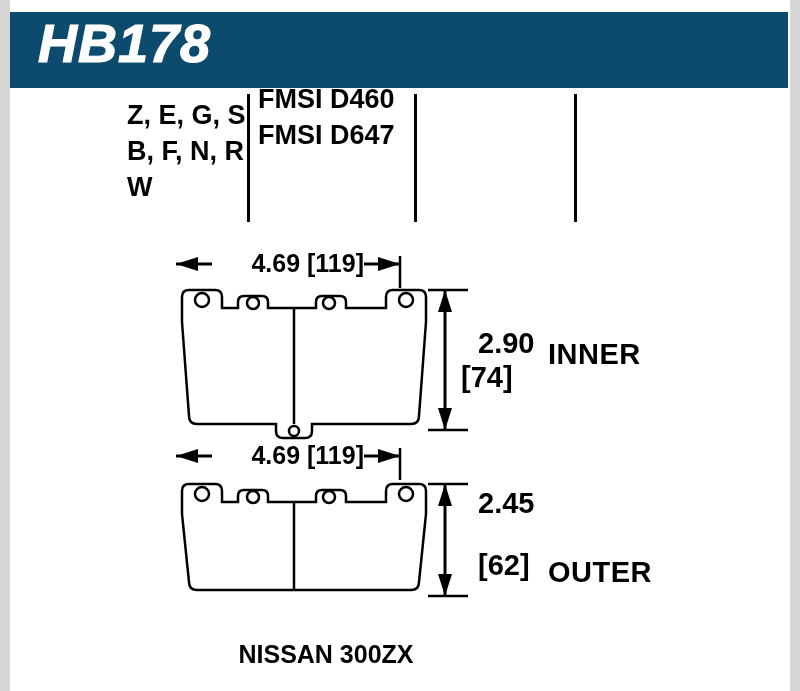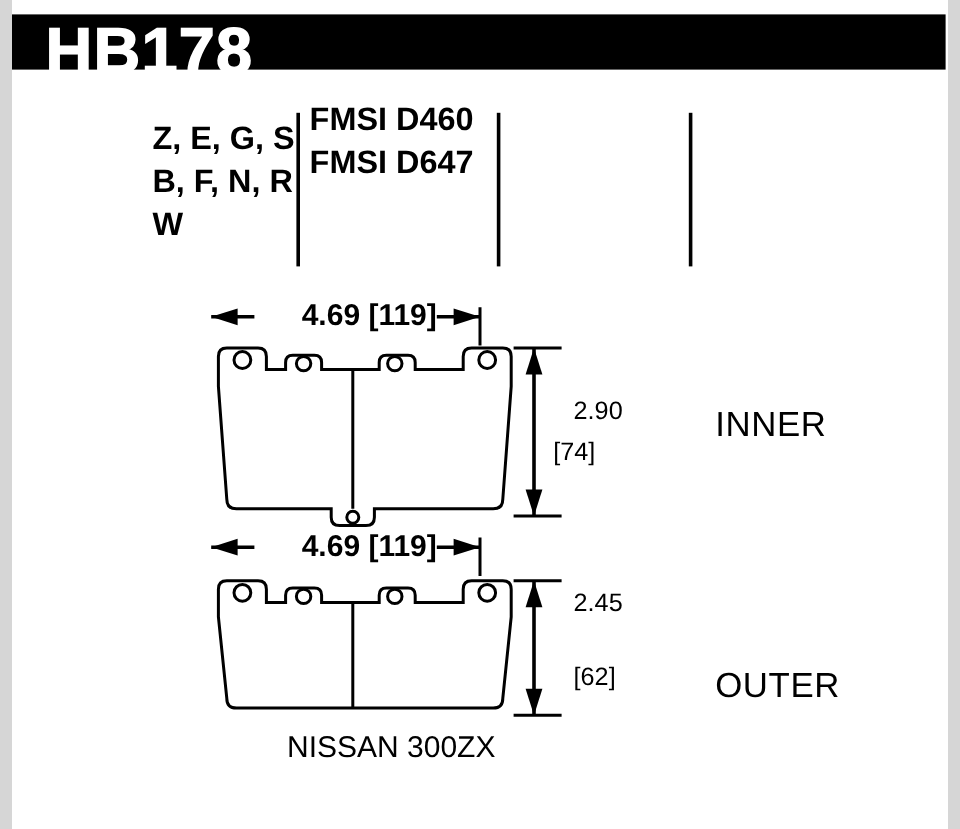--- a/index.html
+++ b/index.html
@@ -13,22 +13,23 @@
     overflow: hidden;
   }
   .edge {
     position: absolute; top: 0; bottom: 0; width: 10px;
     background: #d6d6d6;
   }
   .edge.left { left: 0; }
   .edge.right { right: 0; }
 
   .banner {
-    position: absolute; left: 10px; top: 12px; width: 778px; height: 46px;
-    background: #000000;
+    position: absolute; left: 10px; top: 12px; width: 778px; height: 76px;
+    background: #0c4a6e;
+    font-style: italic;
   }
   .banner .pn {
     display: block;
     padding-left: 28px;
     line-height: 62px;
     font-size: 54px;
     font-weight: bold;
     letter-spacing: 1px;
     color: #fff;
     -webkit-text-stroke: 1.2px #fff;
@@ -54,37 +55,36 @@
     width: 152px;
     text-align: right;
     font-size: 25px;
     font-weight: bold;
     line-height: 28px;
     background: #ffffff;
     white-space: nowrap;
   }
   .h-label {
     position: absolute;
-    font-size: 21px;
-    font-weight: normal;
+    font-size: 29px;
+    font-weight: bold;
     line-height: 30px;
     white-space: nowrap;
   }
   .pos-label {
     position: absolute;
     font-size: 29px;
-    font-weight: normal;
+    font-weight: bold;
     letter-spacing: 0.5px;
     white-space: nowrap;
-    margin-left: 48px;
   }
   .vehicle {
-    position: absolute; left: 0; top: 609px; width: 652px;
+    position: absolute; left: 0; top: 640px; width: 652px;
     text-align: center;
-    font-size: 25px; font-weight: normal;
+    font-size: 25px; font-weight: bold;
     white-space: nowrap;
   }
   svg .ln   { stroke: #000; fill: none; }
   svg .fill { fill: #000; stroke: none; }
 </style>
 </head>
 <body>
 
 <div class="sheet">
 

